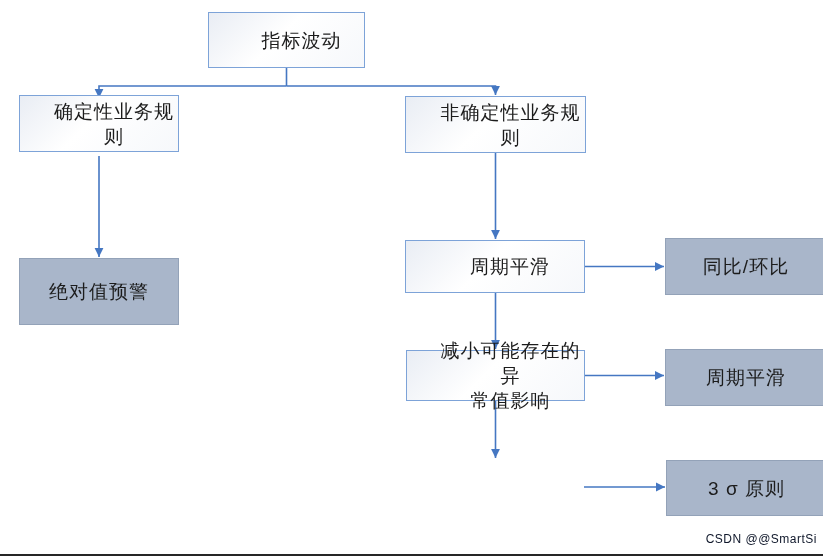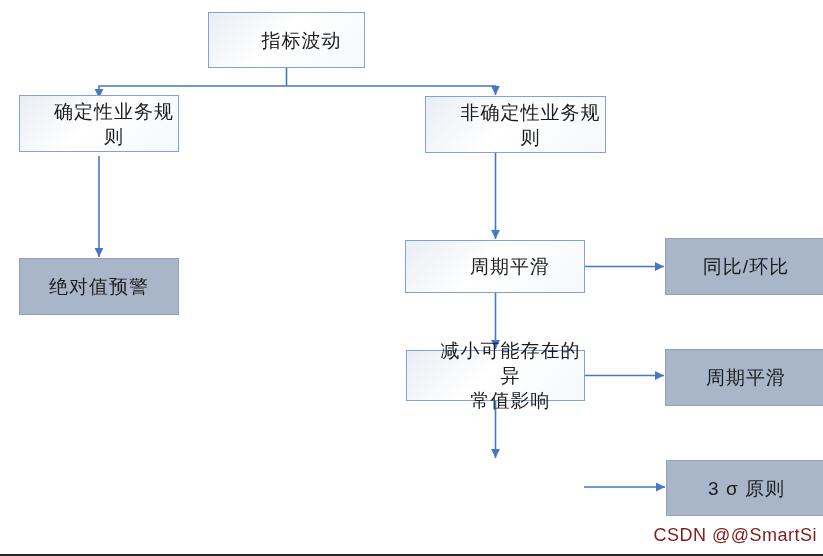--- a/index.html
+++ b/index.html
@@ -28,22 +28,22 @@
     padding-left:30px;
   }
   .node.gray{
     background:#a9b6ca;
     border:1px solid #93a2b8;
   }
   .edge-clip{border-right:none;}
   #watermark{
     position:absolute;
     right:6px;bottom:10px;
-    font-size:18px;
-    color:#7f1d1d;
+    font-size:12px;
+    color:#0f172a;
     letter-spacing:0.5px;
   }
   #bottom-line{
     position:absolute;
     left:0;bottom:0;width:100%;height:2px;
     background:#262626;
   }
 </style>
 </head>
 <body>
@@ -65,23 +65,23 @@
     <path d="M495.5,293 L495.5,349" fill="none" stroke-width="1.6" marker-end="url(#arrow)" stroke="#4577c2"></path>
     <path d="M585,375.5 L664,375.5" fill="none" stroke-width="1.6" marker-end="url(#arrow)" stroke="#4577c2"></path>
     <path d="M495.5,401 L495.5,458" fill="none" stroke-width="1.6" marker-end="url(#arrow)" stroke="#4577c2"></path>
     <path d="M584,487 L665,487" fill="none" stroke-width="1.6" marker-end="url(#arrow)" stroke="#4577c2"></path>
   </svg>
 
   <div class="node white" style="left:208px;top:12px;width:157px;height:56px;">指标波动</div>
 
   <div class="node white" style="left:19px;top:95px;width:160px;height:57px;">确定性业务规则</div>
 
-  <div class="node white" style="left:405px;top:96px;width:181px;height:57px;margin-left:20px;">非确定性业务规则</div>
+  <div class="node white" style="left:405px;top:96px;width:181px;height:57px;">非确定性业务规则</div>
 
-  <div class="node gray" style="left:19px;top:258px;width:160px;height:57px;">绝对值预警</div>
+  <div class="node gray" style="left:19px;top:258px;width:160px;height:67px;">绝对值预警</div>
 
   <div class="node white" style="left:405px;top:240px;width:180px;height:53px;">周期平滑</div>
 
   <div class="node gray edge-clip" style="left:665px;top:238px;width:162px;height:57px;">同比/环比</div>
 
   <div class="node white" style="left:406px;top:350px;width:179px;height:51px;">减小可能存在的异
 常值影响</div>
 
   <div class="node gray edge-clip" style="left:665px;top:349px;width:162px;height:57px;">周期平滑</div>
 

